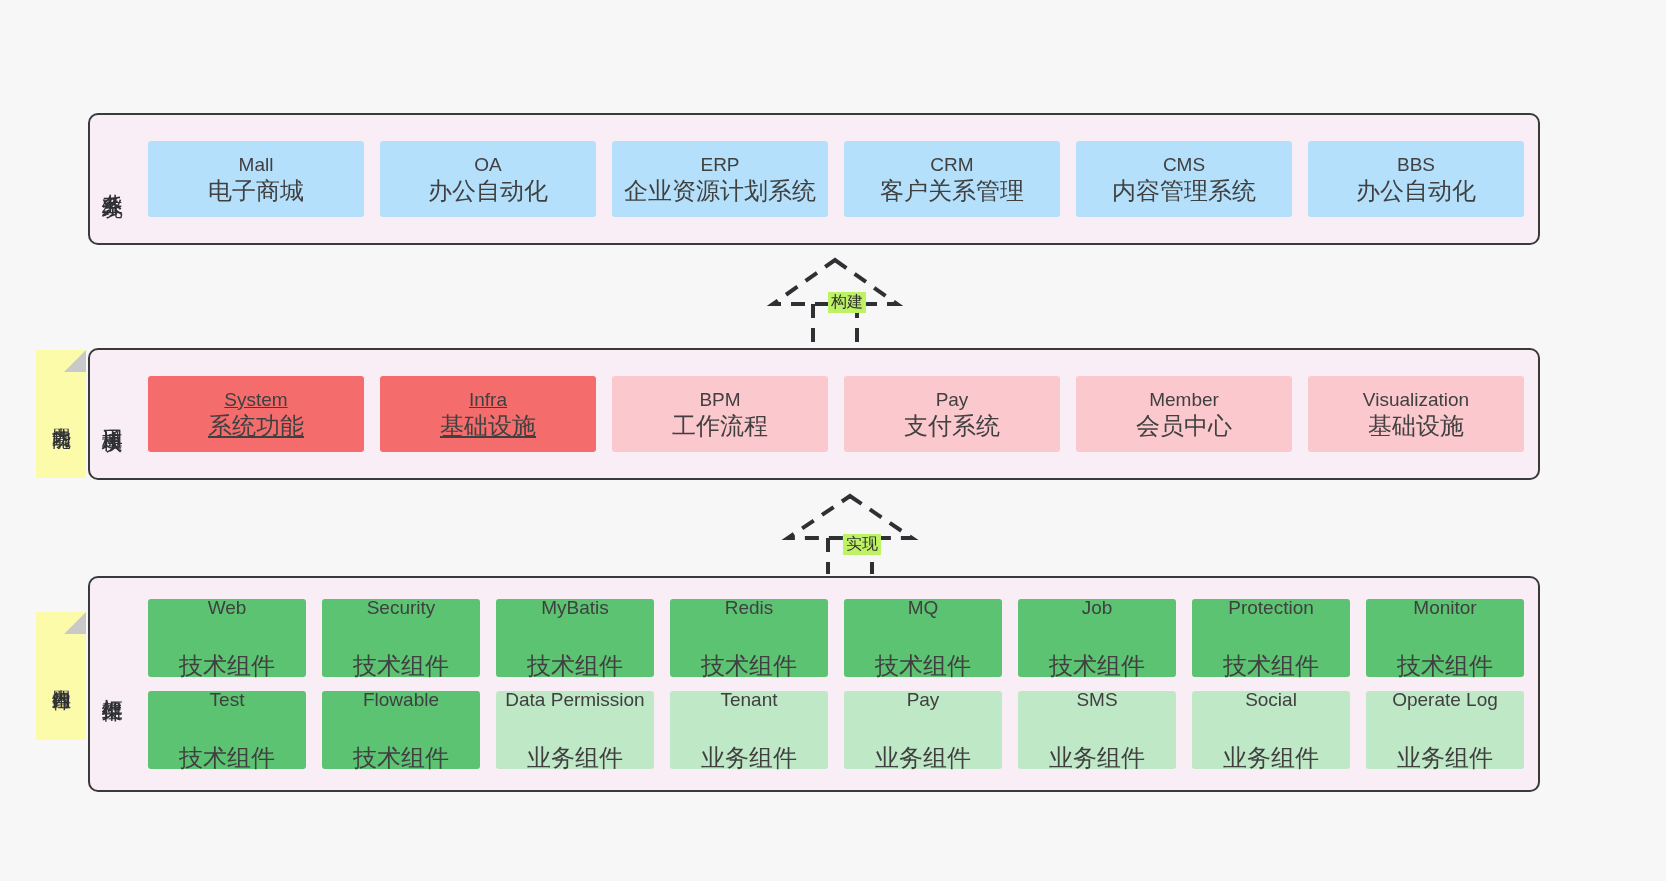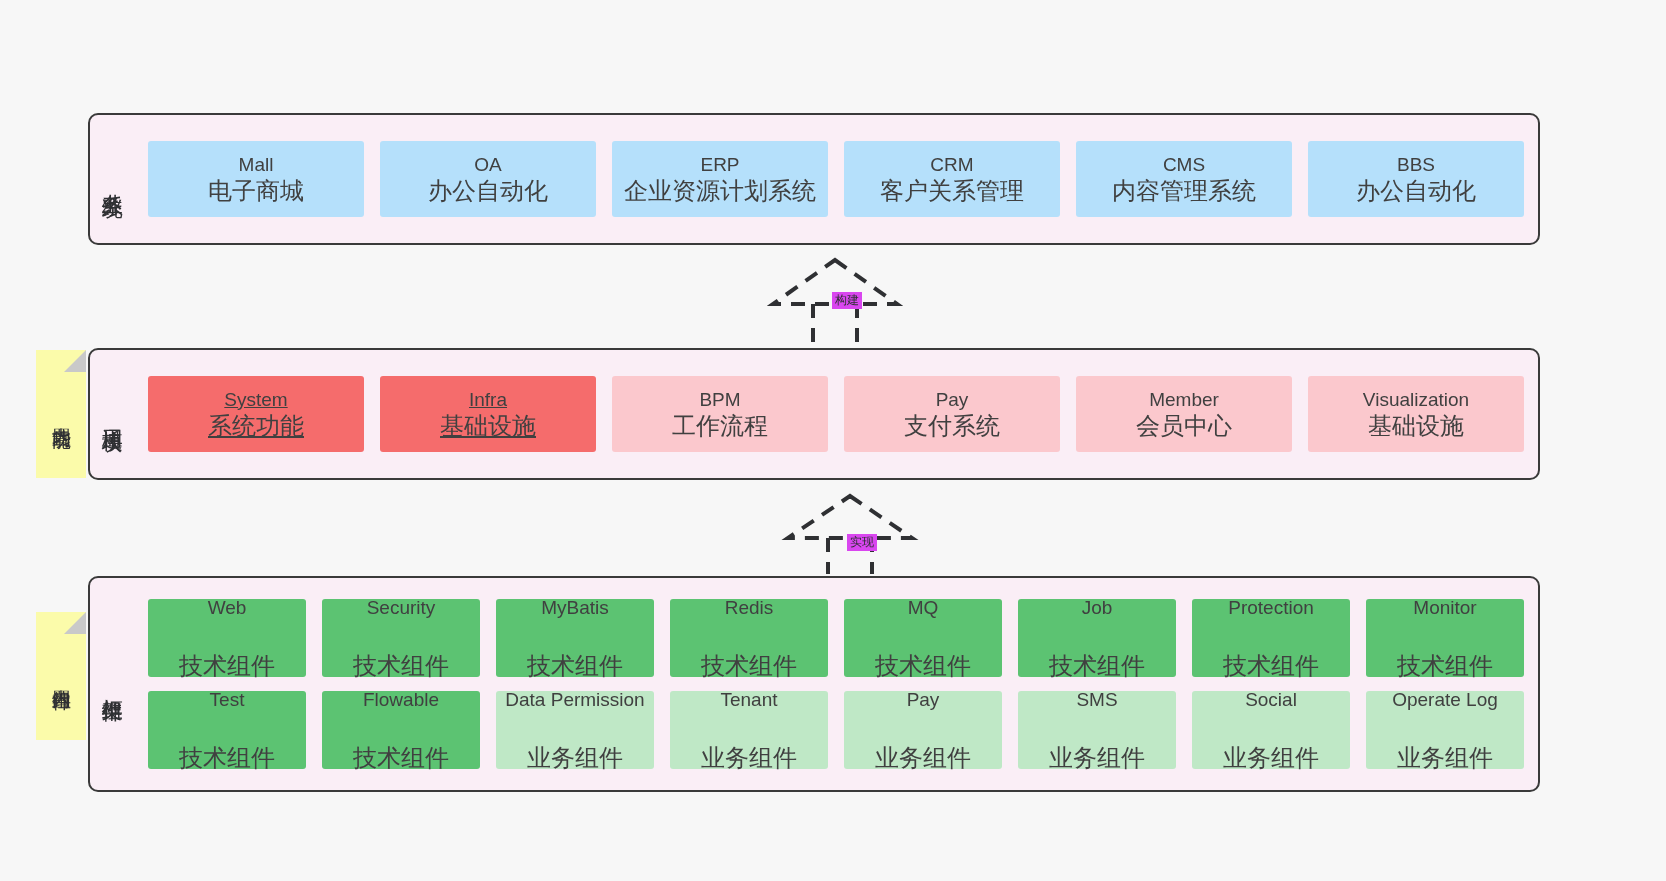--- a/index.html
+++ b/index.html
@@ -133,23 +133,23 @@
   
   .connector {
     position: absolute;
     z-index: 2;
   }
   .connector svg { display: block; overflow: visible; }
   .connector .conn-label {
     position: absolute;
     left: 50%;
     transform: translateX(-50%);
-    font-size: 12px;
+    font-size: 16px;
     color: #2f3033;
-    background: #d946ef;
+    background: #bef264;
     padding: 0 3px;
     white-space: nowrap;
     user-select: none;
   }
   #connector-build   { left: 760px; top: 258px; width: 150px; height: 84px; }
   #connector-build   .conn-label { top: 34px; left: 58%; }
   #connector-impl    { left: 775px; top: 494px; width: 150px; height: 80px; }
   #connector-impl    .conn-label { top: 40px; left: 58%; }
 </style>
 </head>

